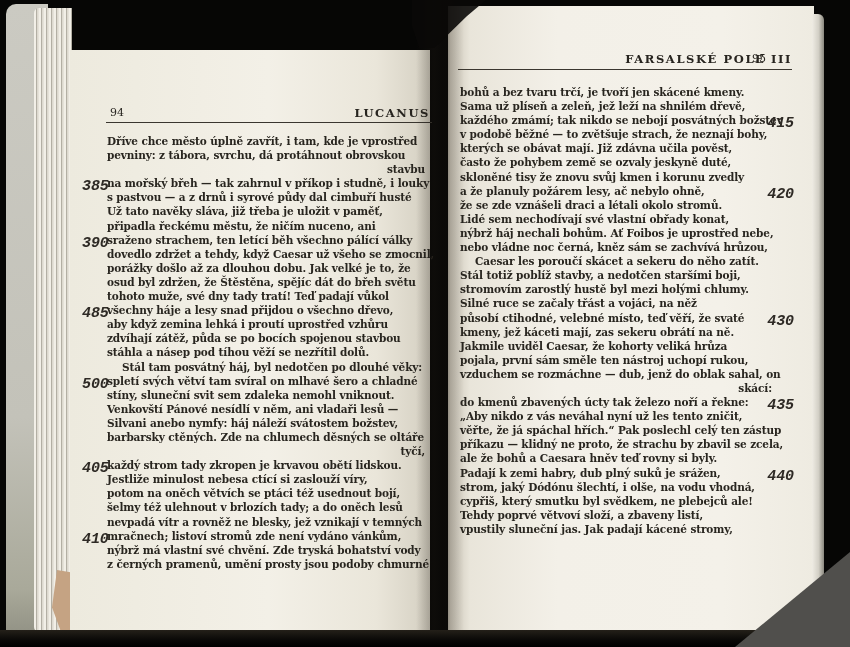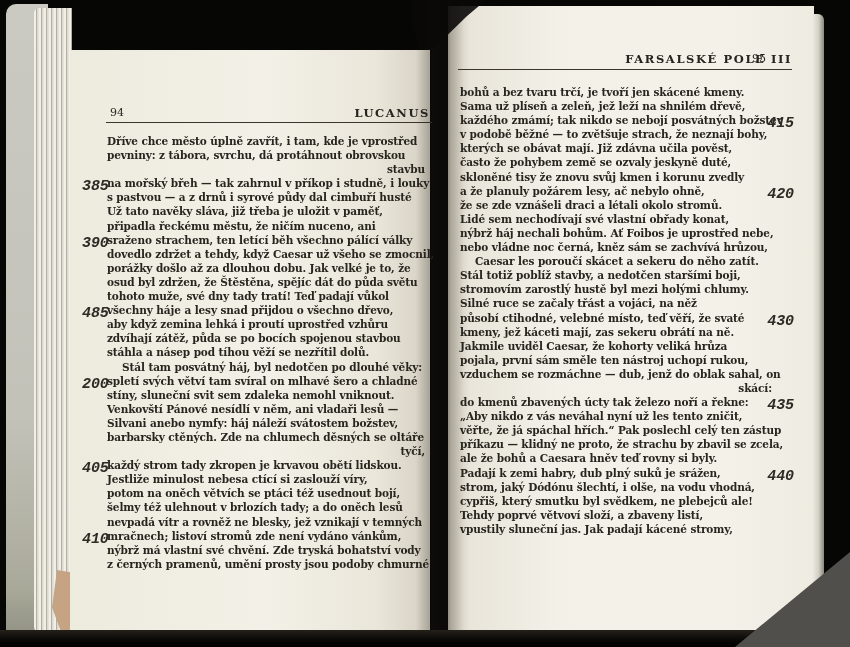--- a/index.html
+++ b/index.html
@@ -80,28 +80,28 @@
         <div class="line"><span class="line-text">Dříve chce město úplně zavřít, i tam, kde je vprostřed</span></div>
         <div class="line"><span class="line-text">pevniny: z tábora, svrchu, dá protáhnout obrovskou</span></div>
         <div class="line hang"><span class="line-text">stavbu</span></div>
         <div class="line"><span class="line-text">na mořský břeh — tak zahrnul v příkop i studně, i louky</span><span class="line-num num-left">385</span></div>
         <div class="line"><span class="line-text">s pastvou — a z drnů i syrové půdy dal cimbuří husté</span></div>
         <div class="line"><span class="line-text">Už tato navěky sláva, již třeba je uložit v paměť,</span></div>
         <div class="line"><span class="line-text">připadla řeckému městu, že ničím nuceno, ani</span></div>
         <div class="line"><span class="line-text">sraženo strachem, ten letící běh všechno pálící války</span><span class="line-num num-left">390</span></div>
         <div class="line"><span class="line-text">dovedlo zdržet a tehdy, když Caesar už všeho se zmocnil,</span></div>
         <div class="line"><span class="line-text">porážky došlo až za dlouhou dobu. Jak velké je to, že</span></div>
-        <div class="line"><span class="line-text">osud byl zdržen, že Štěstěna, spějíc dát do půda světu</span></div>
+        <div class="line"><span class="line-text">osud byl zdržen, že Štěstěna, spějíc dát do břeh světu</span></div>
         <div class="line"><span class="line-text">tohoto muže, své dny tady tratí! Teď padají vůkol</span></div>
         <div class="line"><span class="line-text">všechny háje a lesy snad přijdou o všechno dřevo,</span><span class="line-num num-left">485</span></div>
         <div class="line"><span class="line-text">aby když zemina lehká i proutí uprostřed vzhůru</span></div>
         <div class="line"><span class="line-text">zdvíhají zátěž, půda se po bocích spojenou stavbou</span></div>
         <div class="line"><span class="line-text">stáhla a násep pod tíhou věží se nezřítil dolů.</span></div>
         <div class="line indent"><span class="line-text">Stál tam posvátný háj, byl nedotčen po dlouhé věky:</span></div>
-        <div class="line"><span class="line-text">spletí svých větví tam svíral on mlhavé šero a chladné</span><span class="line-num num-left">200</span></div>
+        <div class="line"><span class="line-text">spletí svých větví tam svíral on mlhavé šero a chladné</span><span class="line-num num-left">500</span></div>
         <div class="line"><span class="line-text">stíny, sluneční svit sem zdaleka nemohl vniknout.</span></div>
         <div class="line"><span class="line-text">Venkovští Pánové nesídlí v něm, ani vladaři lesů —</span></div>
         <div class="line"><span class="line-text">Silvani anebo nymfy: háj náleží svátostem božstev,</span></div>
         <div class="line"><span class="line-text">barbarsky ctěných. Zde na chlumech děsných se oltáře</span></div>
         <div class="line hang"><span class="line-text">tyčí,</span></div>
         <div class="line"><span class="line-text">každý strom tady zkropen je krvavou obětí lidskou.</span><span class="line-num num-left">405</span></div>
         <div class="line"><span class="line-text">Jestliže minulost nebesa ctící si zaslouží víry,</span></div>
         <div class="line"><span class="line-text">potom na oněch větvích se ptáci též usednout bojí,</span></div>
         <div class="line"><span class="line-text">šelmy též ulehnout v brlozích tady; a do oněch lesů</span></div>
         <div class="line"><span class="line-text">nevpadá vítr a rovněž ne blesky, jež vznikají v temných</span></div>

